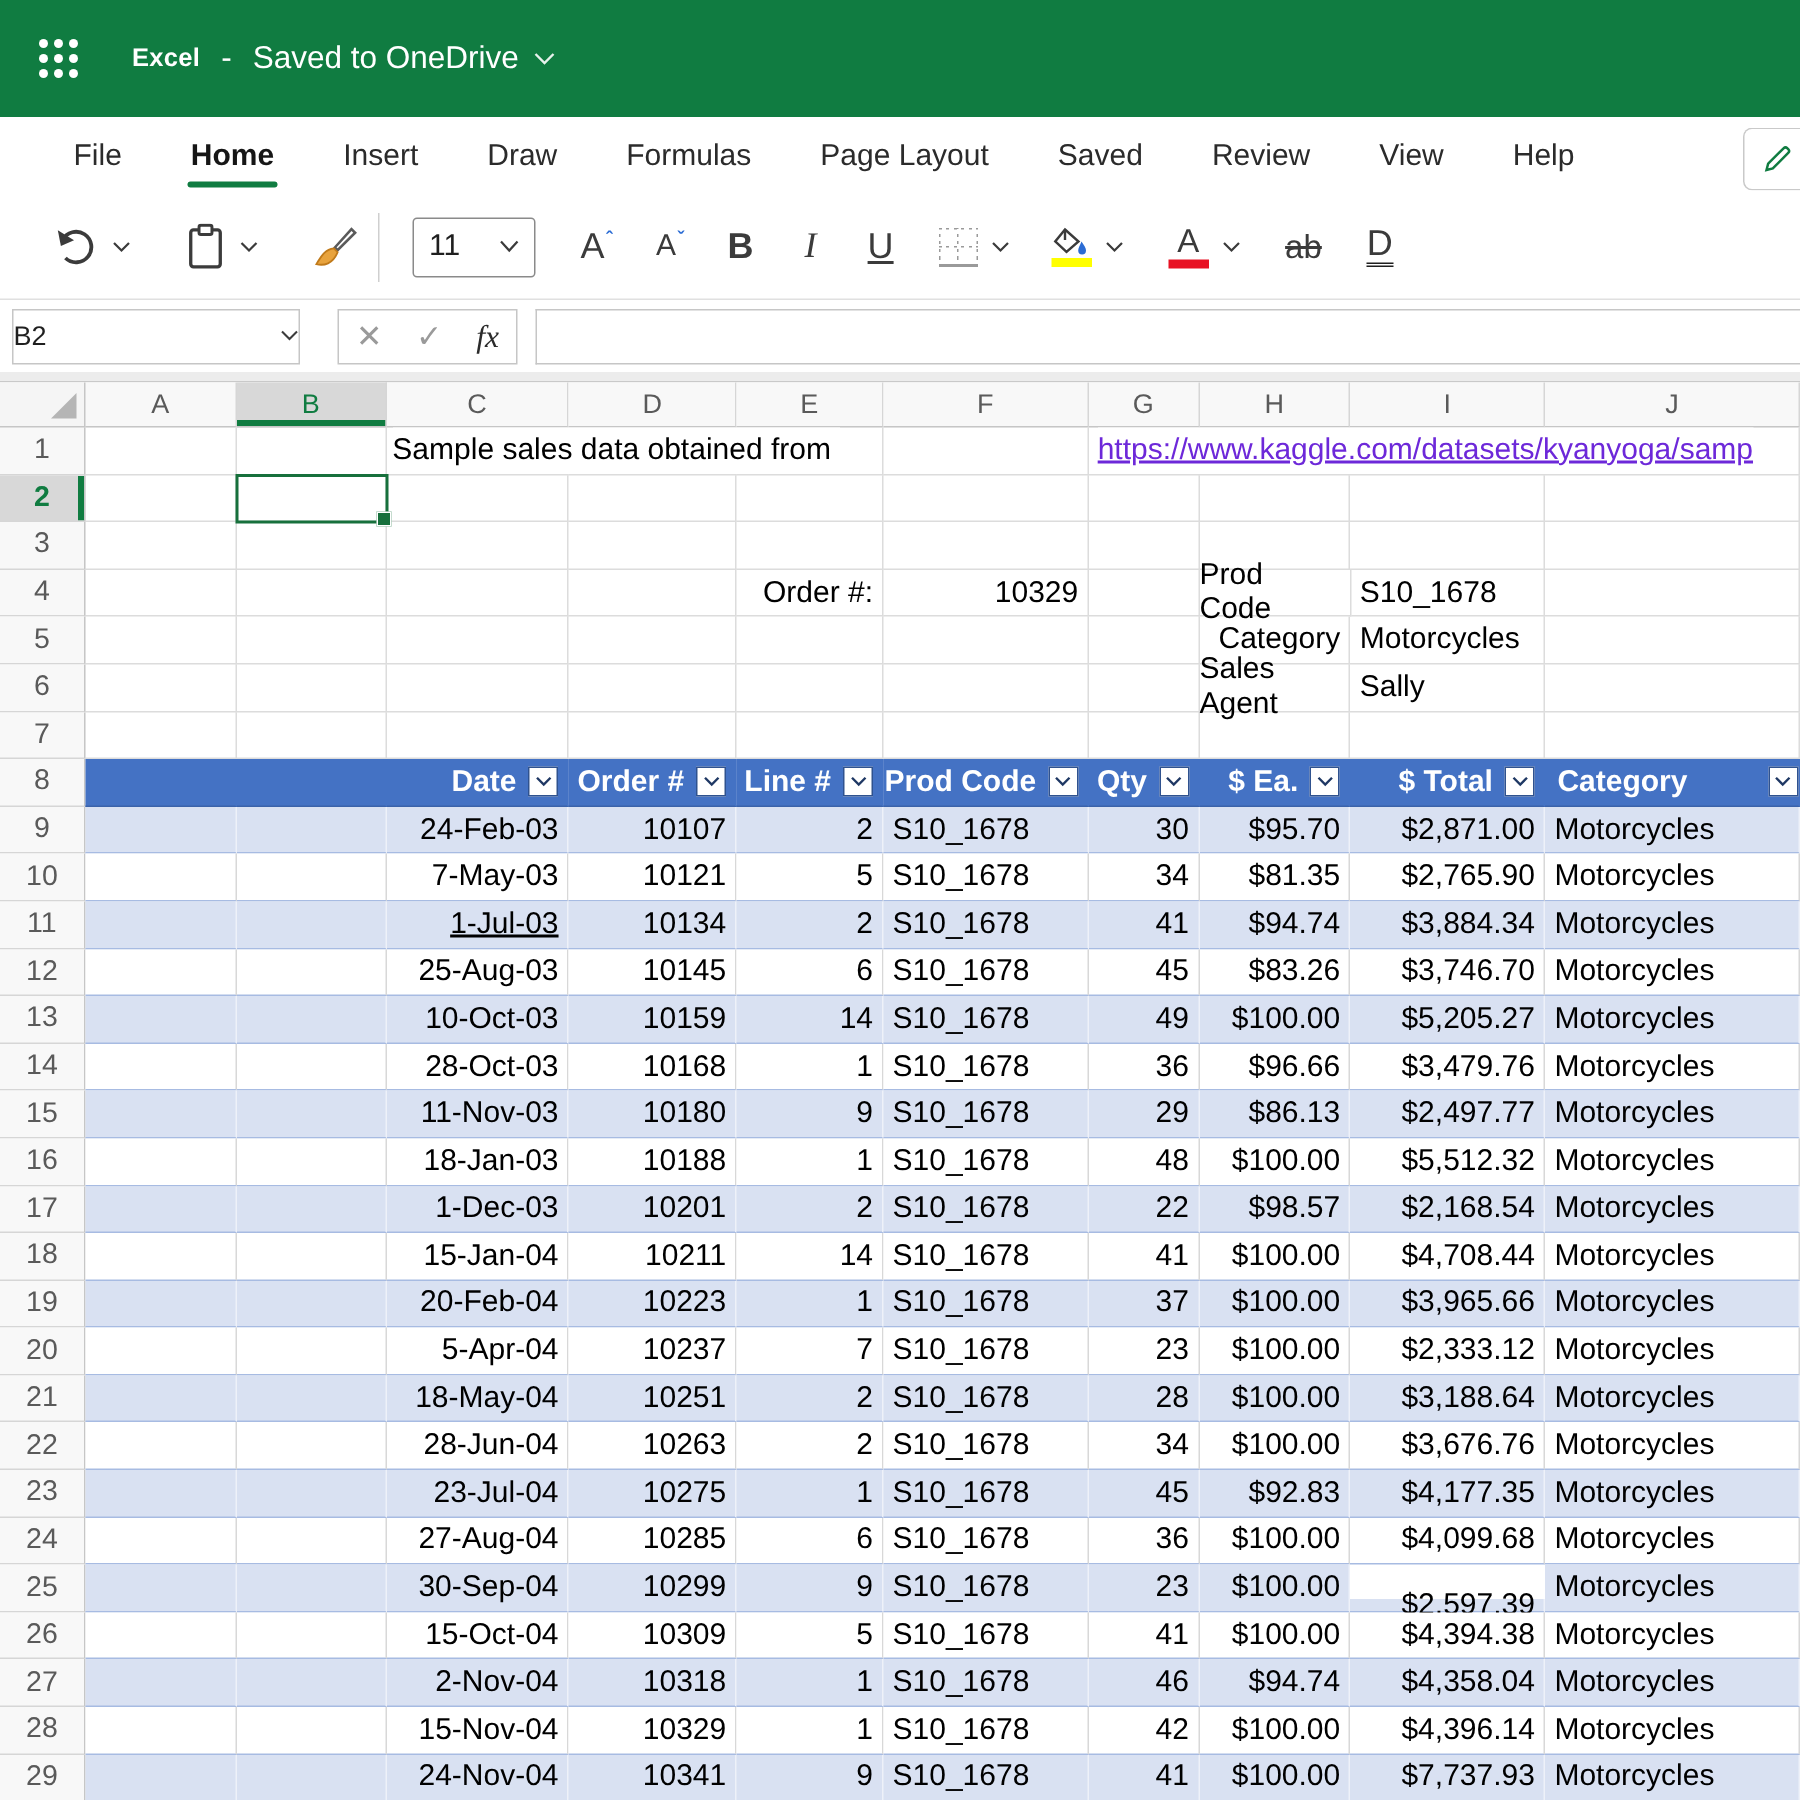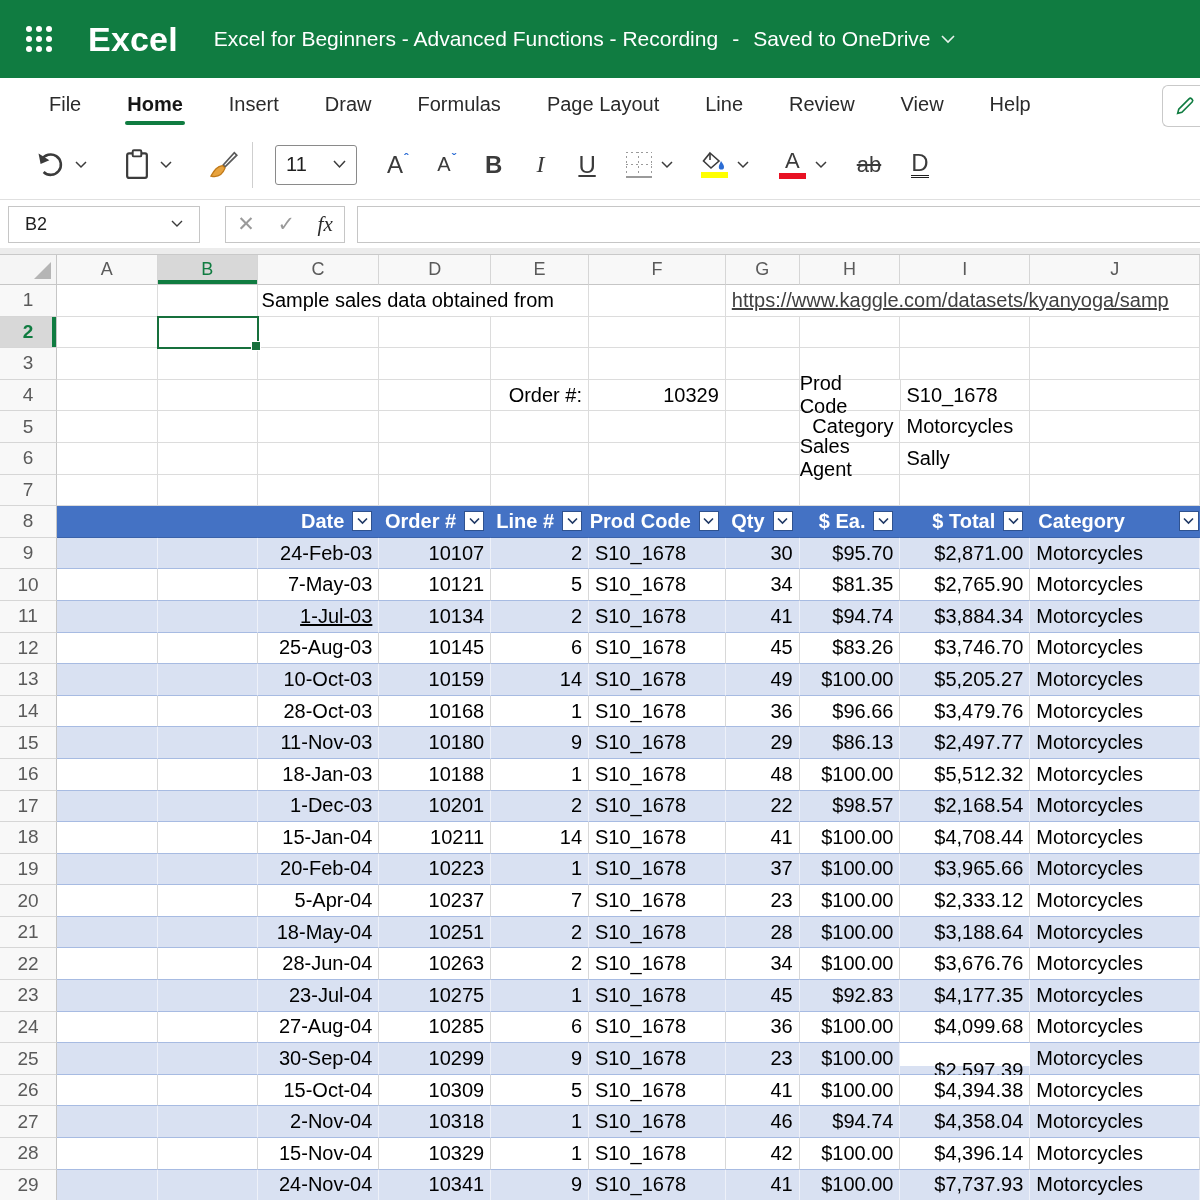--- a/index.html
+++ b/index.html
@@ -3,21 +3,21 @@
 <meta charset="utf-8">
 <style>
   * { box-sizing: border-box; margin: 0; padding: 0; }
   html,body { width:1200px; height:1200px; overflow:hidden; background:#fff;
     font-family:"Liberation Sans", sans-serif; -webkit-font-smoothing:antialiased; }
 
   
   .titlebar { height:78px; background:#107C41; display:flex; align-items:center; color:#fff; }
   .waffle { display:grid; grid-template-columns:repeat(3,6px); grid-auto-rows:6px; gap:4px; margin-left:26px; cursor:pointer; }
   .waffle i { width:6px; height:6px; border-radius:50%; background:#fff; }
-  .app-name { font-size:34px; font-weight:700; margin-left:36px; letter-spacing:.2px; }
+  .app-name { font-size:17px; font-weight:700; margin-left:36px; letter-spacing:.2px; }
   .doc-title { font-size:21px; font-weight:400; margin-left:36px; white-space:nowrap; }
   .doc-sep { font-size:21px; margin:0 14px; }
   .saved-status { font-size:21px; font-weight:400; }
   .tb-chev { margin-left:10px; opacity:.9; }
 
   
   .menubar { height:52px; display:flex; align-items:stretch; padding-left:26px; position:relative; background:#fff; }
   .menu-item { padding:0 23px; display:flex; align-items:center; font-size:20px; color:#2b2b2b; cursor:pointer; position:relative; }
   .menu-item.active { font-weight:700; color:#161616; }
   .menu-item.active::after { content:""; position:absolute; left:21px; right:21px; bottom:5px; height:4px; background:#107C41; border-radius:2px; }
@@ -45,42 +45,42 @@
       repeating-linear-gradient(0deg,#9a9a9a 0 2px,transparent 2px 5px) 0 0/1px 100% no-repeat,
       repeating-linear-gradient(0deg,#9a9a9a 0 2px,transparent 2px 5px) 100% 0/1px 100% no-repeat,
       repeating-linear-gradient(90deg,#9a9a9a 0 2px,transparent 2px 5px) 50% 50%/100% 1px no-repeat,
       repeating-linear-gradient(0deg,#9a9a9a 0 2px,transparent 2px 5px) 50% 50%/1px 100% no-repeat; }
   .color-btn { display:flex; flex-direction:column; align-items:center; margin-left:30px; cursor:pointer; }
   .color-btn .bar { width:27px; height:6px; margin-top:1px; }
   .fontcolor-a { font-size:22px; line-height:22px; color:#3b3b3b; }
 
   
   .formulabar { height:48px; display:flex; align-items:center; background:#fff; }
-  .name-box { width:192px; height:37px; border:1px solid #c6c6c6; margin-left:8px; display:flex; align-items:center; justify-content:space-between; padding:0 16px; font-size:18px; color:#1f1f1f; cursor:pointer; }
+  .name-box { width:192px; height:37px; border:1px solid #c6c6c6; margin-left:8px; display:flex; align-items:center; justify-content:space-between; padding:0 0; font-size:18px; color:#1f1f1f; cursor:pointer; }
   .fx-group { width:120px; height:37px; border:1px solid #c6c6c6; margin-left:25px; display:flex; align-items:center; justify-content:space-around; }
   .fx-cancel,.fx-check { font-size:21px; color:#9a9a9a; cursor:pointer; }
   .fx-label { font-family:"Liberation Serif", serif; font-style:italic; font-size:21px; color:#2b2b2b; cursor:pointer; }
   .formula-input { flex:1; height:37px; border:1px solid #c6c6c6; border-right:none; margin-left:12px; font-size:18px; padding:0 8px; color:#1f1f1f; outline:none; background:#fff; }
   .fb-strip { height:7px; background:#ececec; border-bottom:1px solid #c9c9c9; }
 
   
   .grid { position:relative; background:#fff; }
   .ghead { display:flex; height:30px; }
   .corner { width:57px; background:#f5f5f5; border-right:1px solid #c6c6c6; border-bottom:1px solid #c6c6c6; position:relative; cursor:pointer; }
   .corner i { position:absolute; right:5px; bottom:5px; width:0; height:0; border-bottom:17px solid #b5b5b5; border-left:17px solid transparent; }
   .col-h { background:#f8f8f8; border-right:1px solid #d6d6d6; border-bottom:1px solid #c6c6c6; display:flex; align-items:center; justify-content:center; font-size:18px; color:#5a5a5a; cursor:pointer; }
   .col-h.sel { background:#d8d8d8; color:#107C41; box-shadow:inset 0 -4px 0 #107C41; }
   .grow { display:flex; height:31.6px; }
   .rnum { width:57px; background:#f8f8f8; border-right:1px solid #c6c6c6; border-bottom:1px solid #d6d6d6; display:flex; align-items:center; justify-content:center; font-size:19px; color:#5a5a5a; cursor:pointer; }
   .rnum.sel { background:#d8d8d8; color:#107C41; font-weight:700; box-shadow:inset -4px 0 0 #107C41; }
   .cell { border-right:1px solid #dcdcdc; border-bottom:1px solid #dcdcdc; font-size:20px; color:#000; display:flex; align-items:center; overflow:visible; position:relative; cursor:cell; }
   .cell.al-r { justify-content:flex-end; padding-right:6px; }
   .cell.al-l { justify-content:flex-start; padding-left:6px; }
   .note-span { position:absolute; left:4px; top:0; height:100%; display:flex; align-items:center; background:#fff; white-space:nowrap; z-index:2; padding-right:6px; }
-  .link-span { position:absolute; left:6px; top:0; height:100%; display:flex; align-items:center; background:#fff; white-space:nowrap; z-index:2; color:#404040; text-decoration:underline; cursor:pointer; }
+  .link-span { position:absolute; left:6px; top:0; height:100%; display:flex; align-items:center; background:#fff; white-space:nowrap; z-index:2; color:#6d28d9; text-decoration:underline; cursor:pointer; }
   .sel-cell { outline:2px solid #17703c; outline-offset:-1px; z-index:3; }
   .sel-cell::after { content:""; position:absolute; right:-4px; bottom:-4px; width:8px; height:8px; background:#17703c; border:1px solid #fff; z-index:4; }
 
   
   .th-row .cell { background:#4472C4; border-right:1px solid #4472C4; border-bottom:1px solid #3a62aa; color:#fff; font-weight:700; }
   .filter-btn { width:20px; height:20px; background:#fff; border:1px solid #2f528f; margin-left:8px; display:flex; align-items:center; justify-content:center; flex:none; cursor:pointer; }
   .t-row .cell { border-bottom:1px solid #a7bbe2; }
   .t-row.band .cell { background:#D9E1F2; border-right:1px solid #eef1f9; }
   .t-row.plain .cell { background:#fff; border-right:1px solid #d8d8d8; }
   .th-cat { justify-content:space-between !important; padding-left:8px; }
@@ -94,37 +94,36 @@
       <i></i>
       <i></i>
       <i></i>
       <i></i>
       <i></i>
       <i></i>
       <i></i>
       <i></i>
   </div>
   <div class="app-name">Excel</div>
-  <div class="doc-title">Excel for Beginners - Advanced Functions - Recording</div>
   <div class="doc-sep">-</div>
   <div class="saved-status">Saved to OneDrive</div>
   <svg class="tb-chev" width="14" height="9" viewBox="0 0 14 9">
       <polyline points="1,1 7,7 13,1" fill="none" stroke="#fff" stroke-width="1.6"></polyline>
     </svg>
 </div>
 
 <div class="menubar">
   <div id="menu-tabs" style="display:flex; align-items:stretch; height:100%;">
       <div class="menu-item">File</div>
       <div class="menu-item active">Home</div>
       <div class="menu-item">Insert</div>
       <div class="menu-item">Draw</div>
       <div class="menu-item">Formulas</div>
       <div class="menu-item">Page Layout</div>
-      <div class="menu-item">Line</div>
+      <div class="menu-item">Saved</div>
       <div class="menu-item">Review</div>
       <div class="menu-item">View</div>
       <div class="menu-item">Help</div>
     </div>
   <div class="edit-badge">
     <svg width="22" height="22" viewBox="0 0 24 24">
         <path d="M4 20 l1.2-4.6 L16.4 4.2 a2 2 0 0 1 2.8 0 l0.6 0.6 a2 2 0 0 1 0 2.8 L8.6 18.8 Z" fill="none" stroke="#107C41" stroke-width="1.8"></path>
       </svg>
   </div>
 </div>

